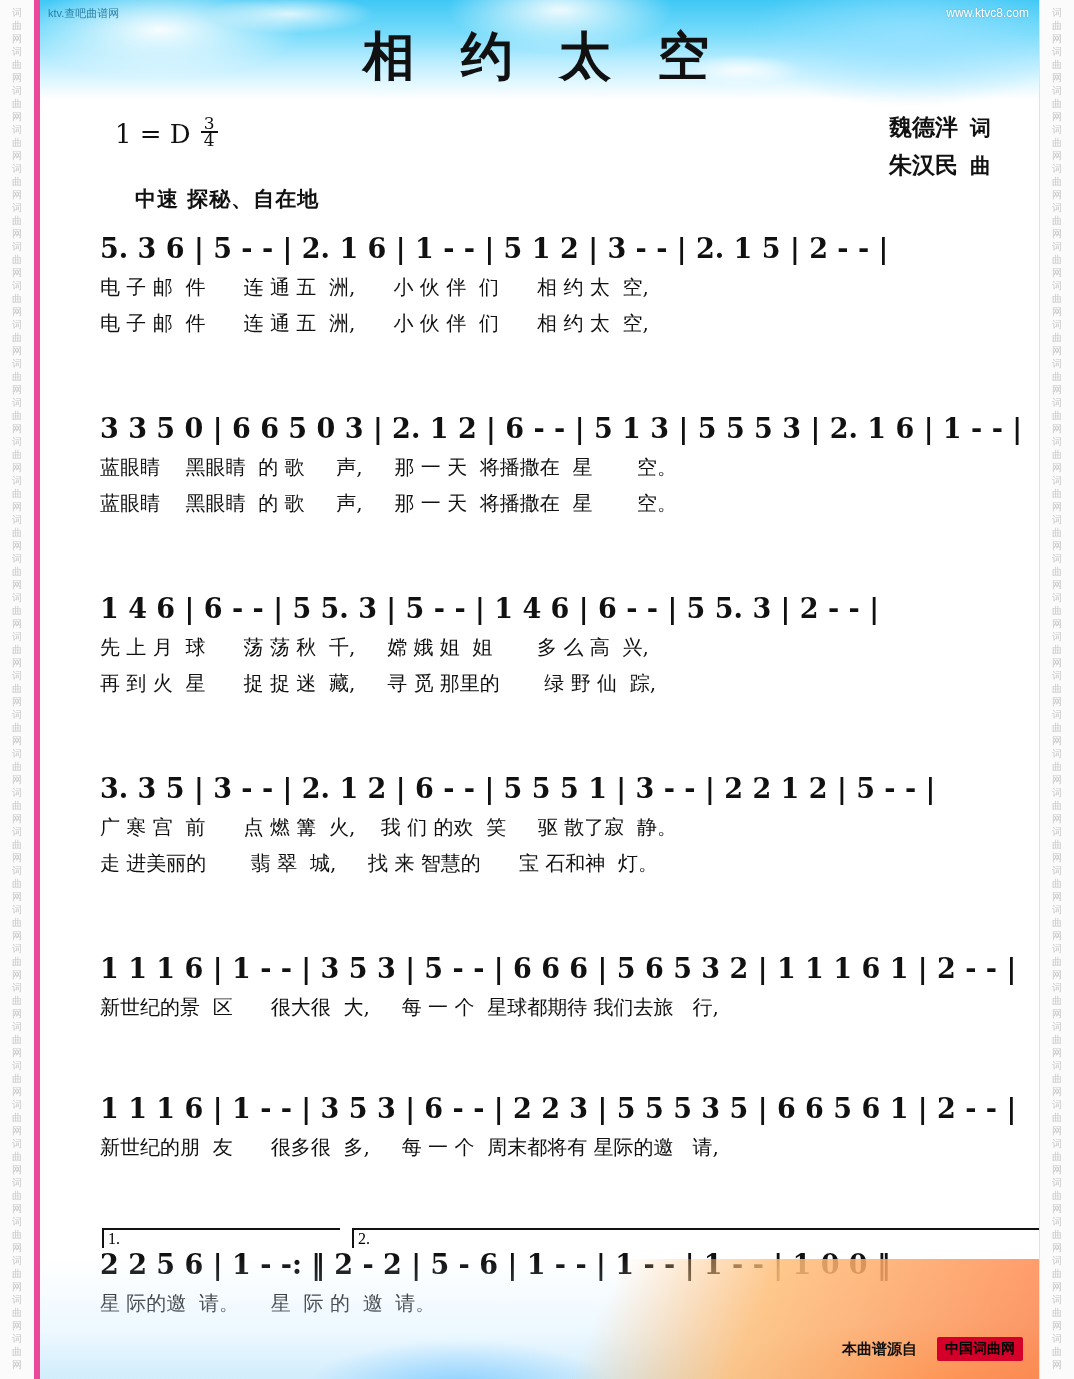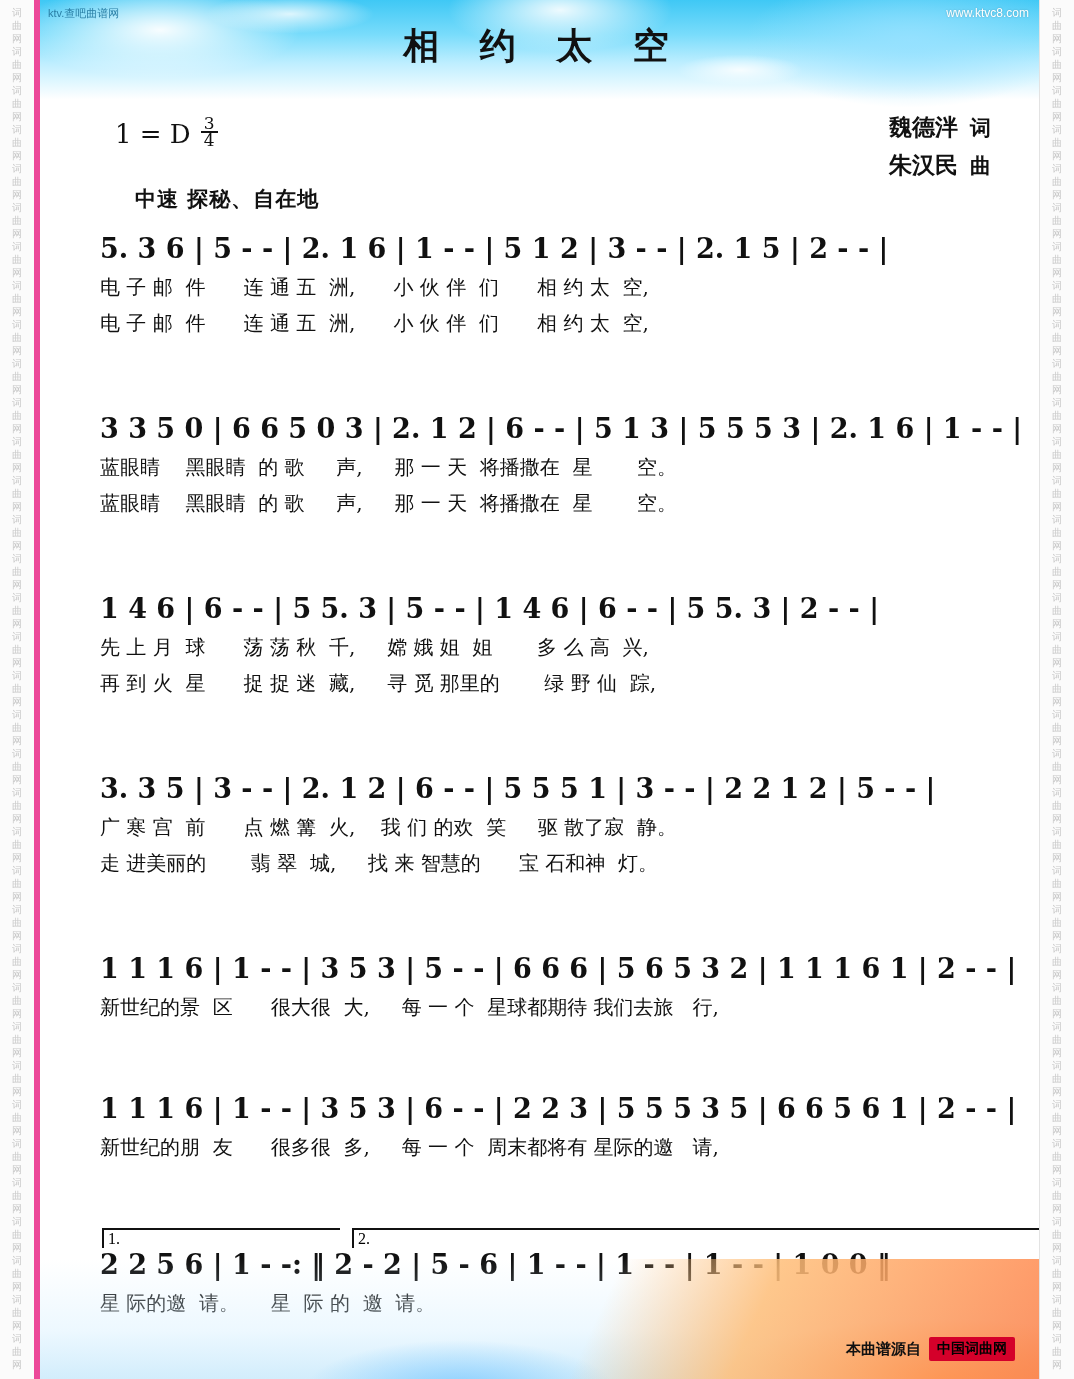--- a/index.html
+++ b/index.html
@@ -54,21 +54,21 @@
     font-family:"Liberation Sans",sans-serif;font-size:11px;color:#2a7fa6;
     z-index:5;
   }
   .site-right{
     position:absolute;right:10px;top:6px;
     font-family:"Liberation Sans",sans-serif;font-size:12px;color:#ffffff;
     z-index:5;text-shadow:0 0 2px rgba(0,0,0,.25);
   }
   .title{
     position:absolute;left:0;top:22px;width:1006px;text-align:center;
-    font-size:36px;letter-spacing:14px;color:#111;
+    font-size:52px;letter-spacing:14px;color:#111;
     font-family:"DejaVu Serif",serif;font-weight:700;
     z-index:4;
   }
   
   .credits{
     position:absolute;right:48px;top:108px;text-align:left;
     font-size:23px;line-height:37px;color:#111;font-weight:700;
     font-family:"DejaVu Serif",serif;
     margin-left:40px;
   }
@@ -106,23 +106,23 @@
   .bottom-dec{
     position:absolute;left:0;bottom:0;width:1006px;height:120px;
     background:
       linear-gradient(115deg, rgba(255,255,255,0) 55%, rgba(255,190,120,.85) 70%, rgba(255,120,60,.8) 100%),
       radial-gradient(ellipse 220px 70px at 420px 130px, rgba(120,200,255,.8), rgba(255,255,255,0) 70%),
       radial-gradient(ellipse 300px 80px at 900px 120px, rgba(255,170,90,.85), rgba(255,255,255,0) 75%),
       linear-gradient(180deg, rgba(255,255,255,0) 0%, rgba(215,240,255,.45) 60%, rgba(180,225,250,.6) 100%);
     pointer-events:none;
   }
   .source{
-    position:absolute;right:24px;bottom:18px;
+    position:absolute;right:16px;bottom:18px;
     font-family:"Liberation Sans",sans-serif;font-size:15px;color:#111;
-    display:flex;align-items:center;gap:8px;z-index:6;font-weight:700;
+    display:flex;align-items:center;gap:20px;z-index:6;font-weight:700;
   }
   .source .badge{
     background:#d4002a;color:#000000;padding:3px 8px;border-radius:2px;
     font-size:14px;font-weight:700;
   }
 </style>
 </head>
 <body>
 
 <div class="page">

